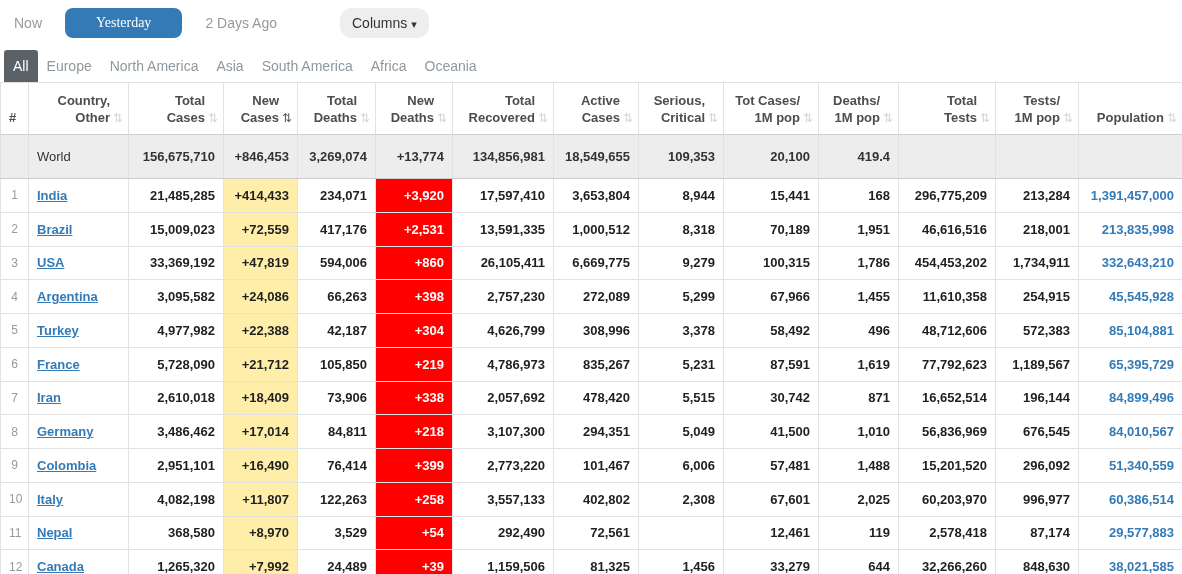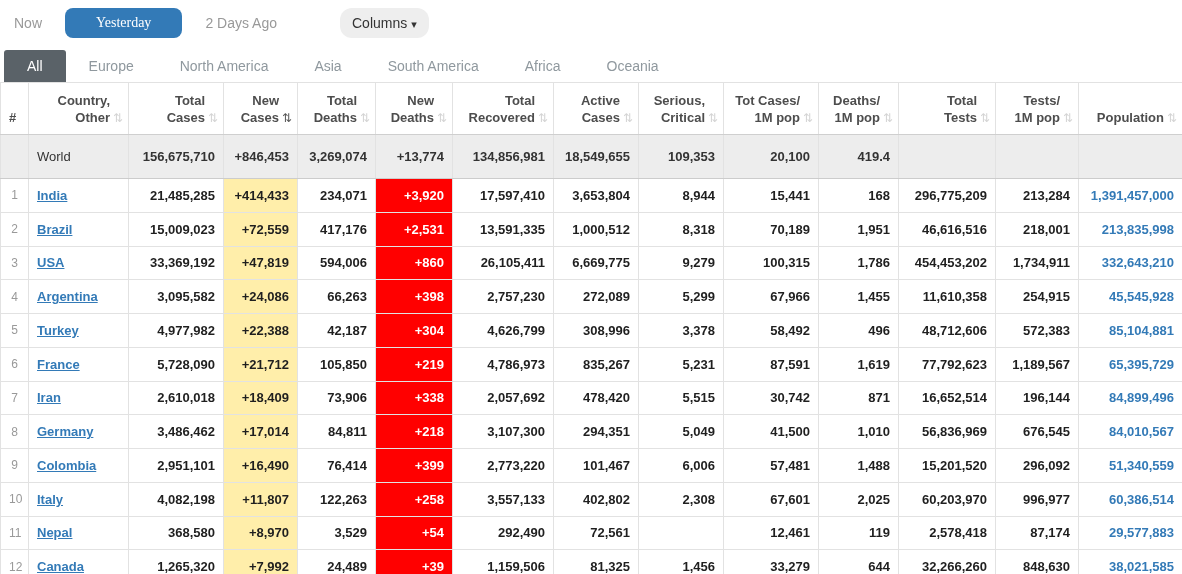--- a/index.html
+++ b/index.html
@@ -16,21 +16,21 @@
                padding:7px 12px; font-size:14px; margin-left:40px; cursor:pointer;
                font-family:"Liberation Sans", sans-serif; }
   .caret { font-family:"DejaVu Sans", sans-serif; font-size:11px; margin-left:4px; }
   .search { margin-left:152px; display:flex; align-items:center; }
   .search label { color:#555; margin-right:8px; }
   .search input { width:182px; height:26px; border:1px solid #ccc; border-radius:3px;
                   padding:2px 6px; font-family:"Liberation Sans", sans-serif; }
 
   
   .tabs { height:36px; display:flex; align-items:flex-end; padding-left:4px; font-size:14px; }
-  .tab { padding:8px 23px; color:#8f989e; cursor:pointer; }
+  .tab { padding:8px 9px; color:#8f989e; cursor:pointer; }
   .tab.active { background:#5a6268; color:#fff; border-radius:3px 3px 0 0; }
 
   
   table { border-collapse:collapse; table-layout:fixed; width:1182px; font-size:13px; }
   th, td { border:1px solid #e2e2e2; padding:4px 8px; overflow:hidden; white-space:nowrap; }
   thead th { height:52px; text-align:right; vertical-align:bottom; color:#4d4d4d;
              font-weight:bold; position:relative; border-bottom:1px solid #cfcfcf;
              padding-right:18px; padding-bottom:7px; line-height:1.35; cursor:pointer; }
   .sort-icon { position:absolute; right:5px; bottom:8px; color:#d4d4d4;
                font-family:"DejaVu Sans", sans-serif; font-size:12px; font-weight:normal; }

